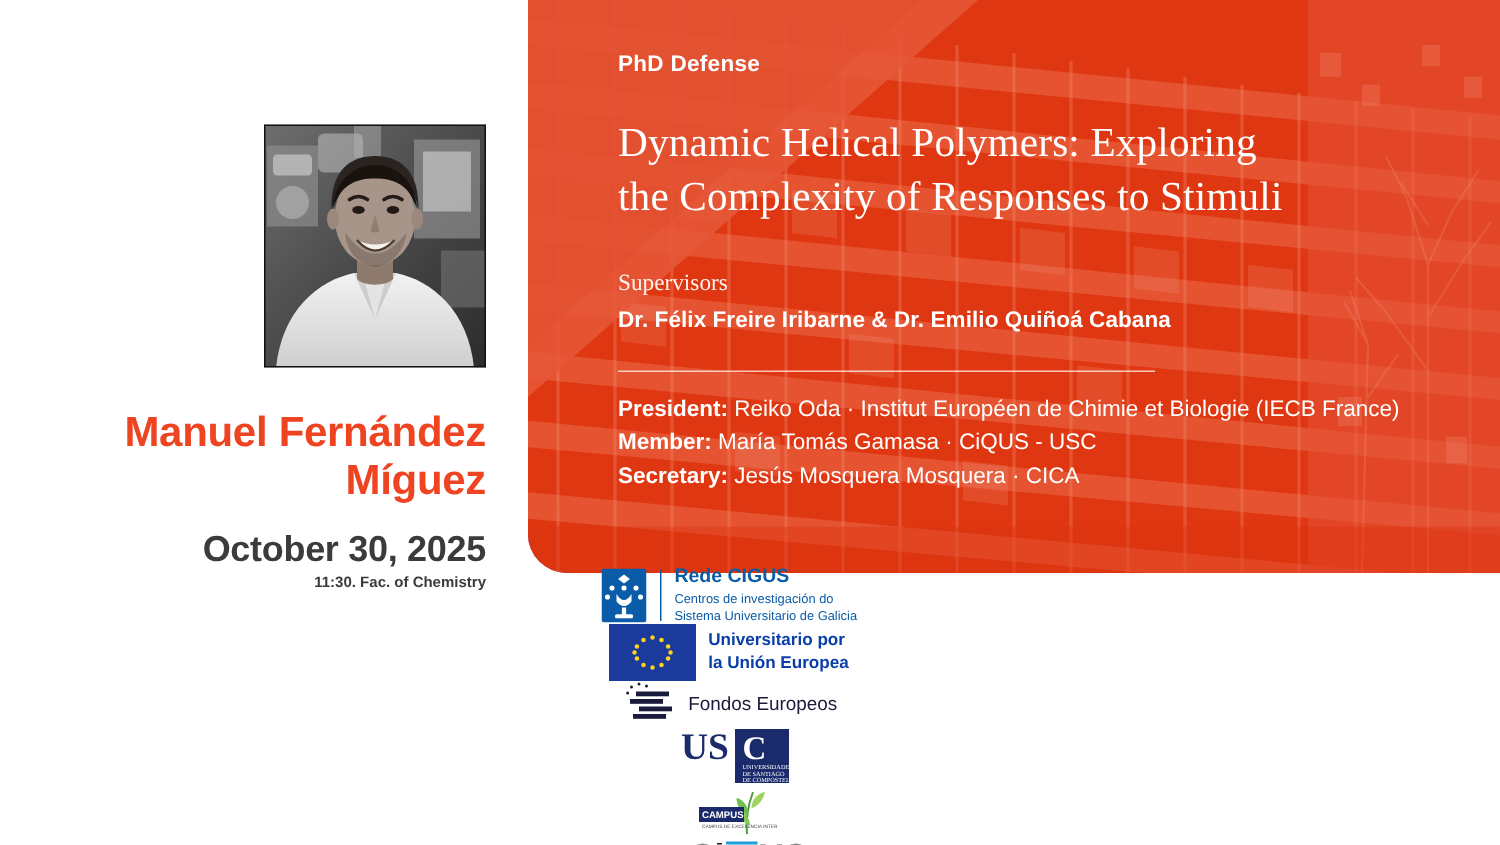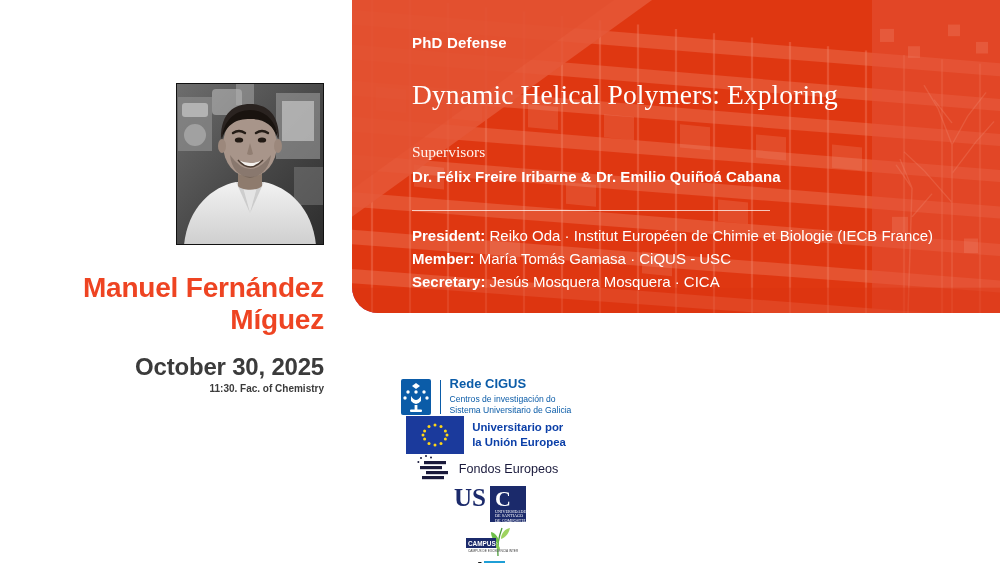--- a/index.html
+++ b/index.html
@@ -38,21 +38,21 @@
     font-size: 24px; font-weight: bold; letter-spacing: -0.2px;
   }
   .cand-time {
     margin-top: 2px;
     color: #3b3b3b;
     font-size: 10px; font-weight: bold;
   }
 
   
   .panel {
-    position: absolute; left: 352px; top: 0; width: 648px; height: 313px;
+    position: absolute; left: 352px; top: 0; width: 648px; height: 382px;
     border-bottom-left-radius: 26px;
     overflow: hidden;
     background: #8b5cf6;
   }
   .panel-bg { position: absolute; inset: 0; width: 100%; height: 100%; display: block; }
 
   .panel-content { position: absolute; inset: 0; padding: 34px 0 0 60px; }
 
   .kicker {
     color: #ffffff; font-size: 15px; font-weight: bold; letter-spacing: 0.2px;
@@ -291,20 +291,21 @@
 
         <rect x="0" y="0" width="648" height="433" fill="#e03812" opacity="0.34"></rect>
       </g>
     </svg>
 
     <div class="panel-content">
       <div class="kicker">PhD Defense</div>
 
       <div class="title">
         <div>Dynamic Helical Polymers: Exploring</div>
+        <div>the Complexity of Responses to Stimuli</div>
       </div>
 
       <div class="sup-label">Supervisors</div>
       <div class="sup-names">Dr. Félix Freire Iribarne &amp; Dr. Emilio Quiñoá Cabana</div>
 
       <div class="divider"></div>
 
 
       <div class="comm-list">
         <div class="comm-row">

